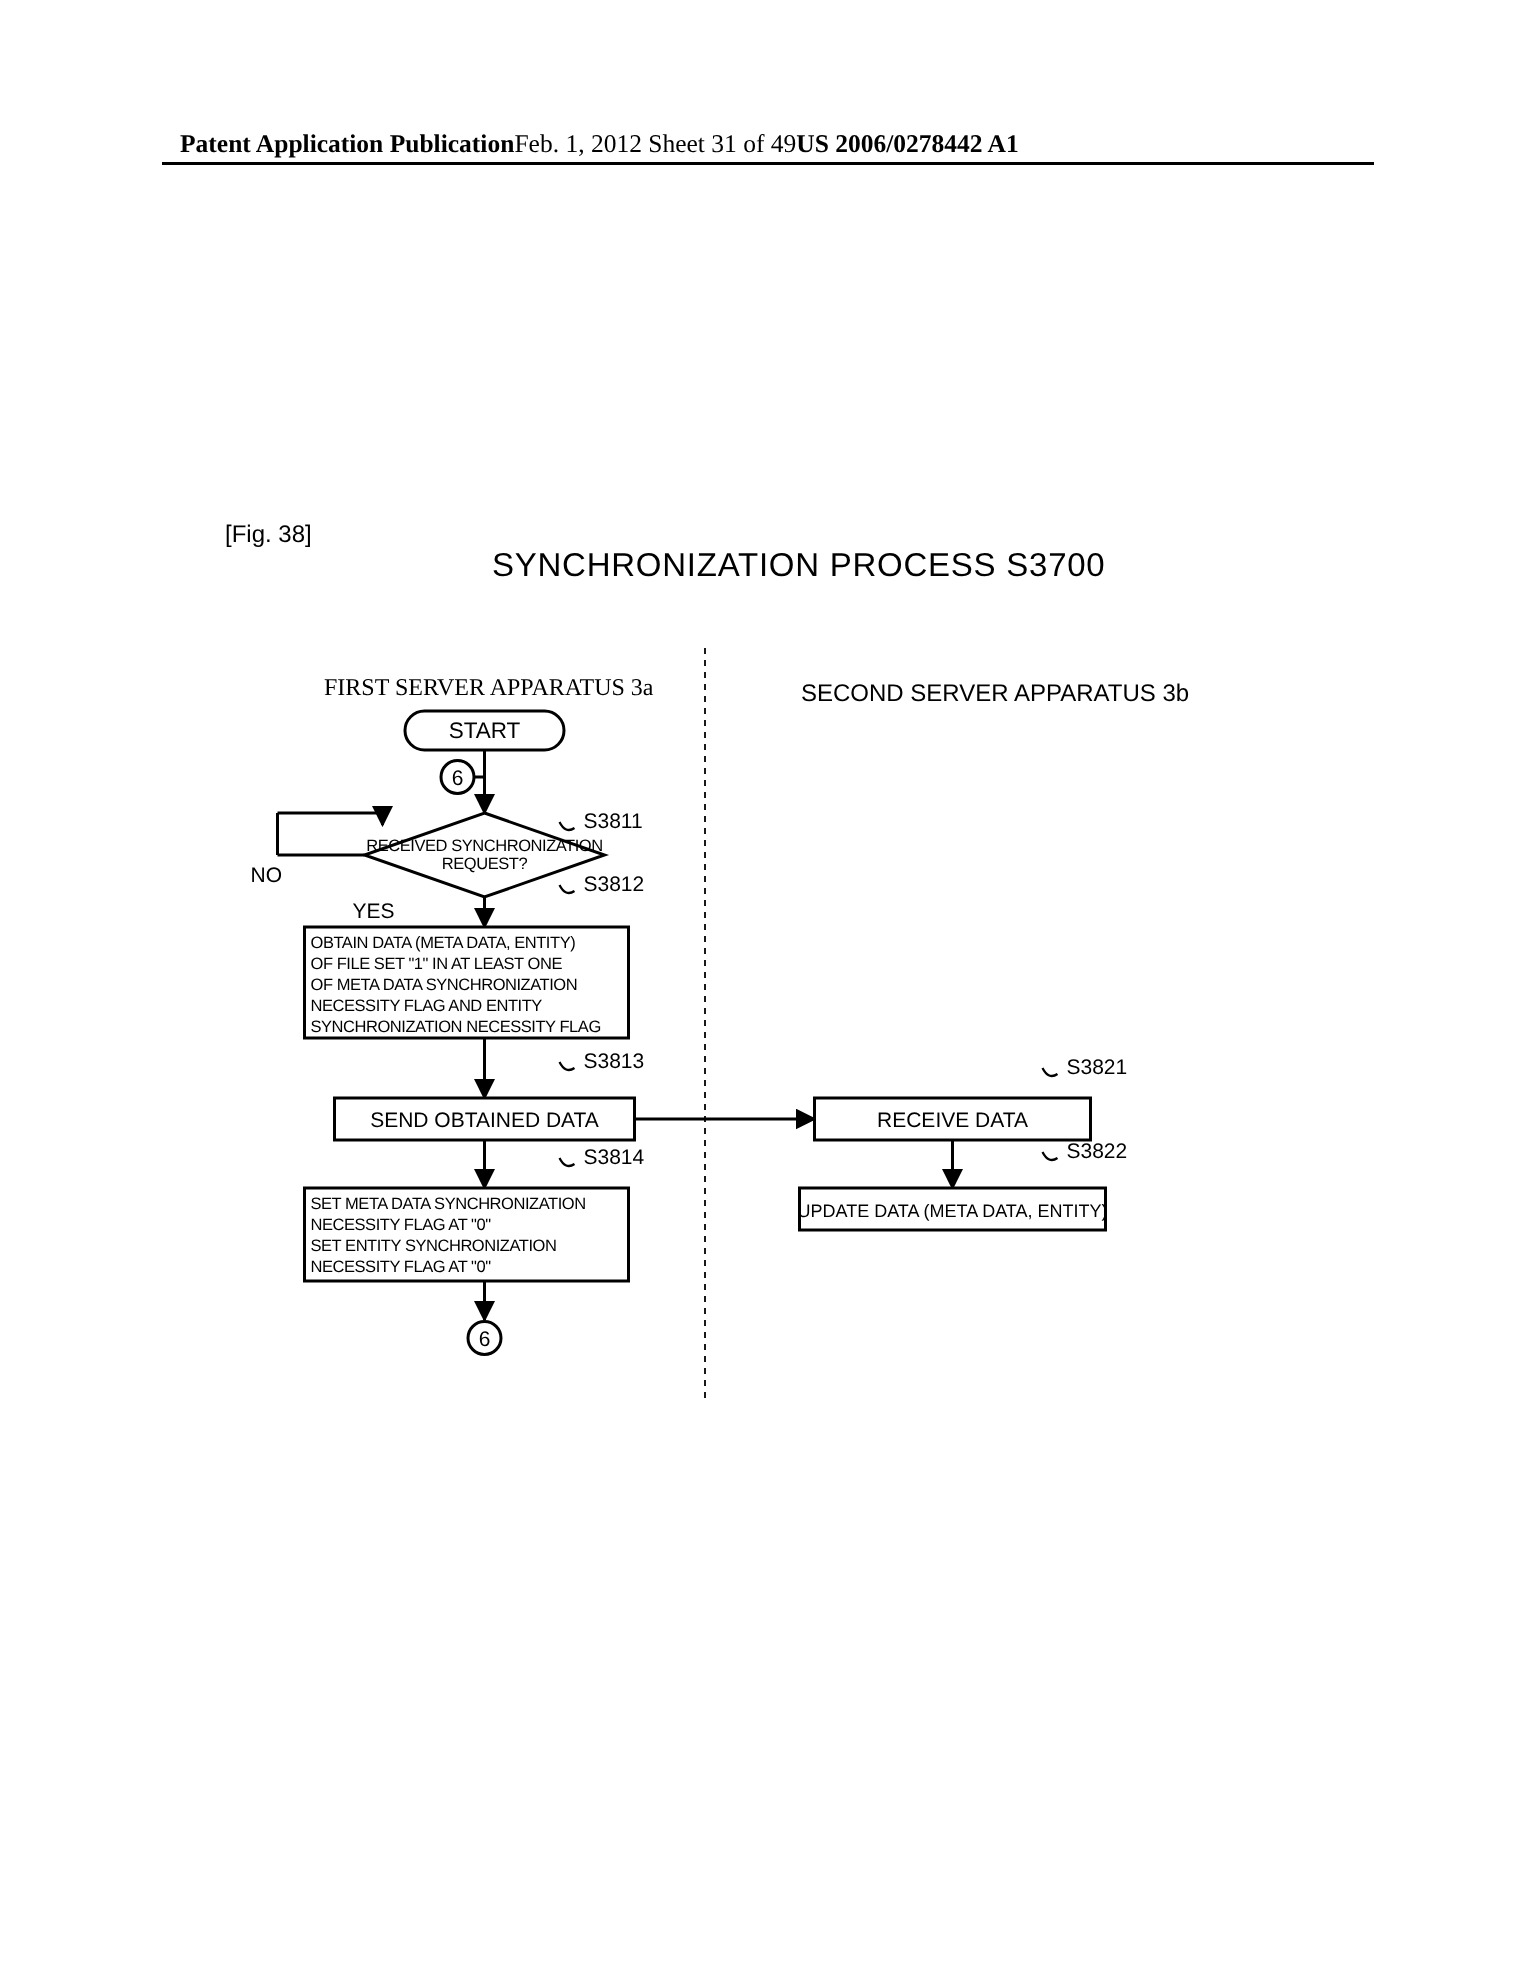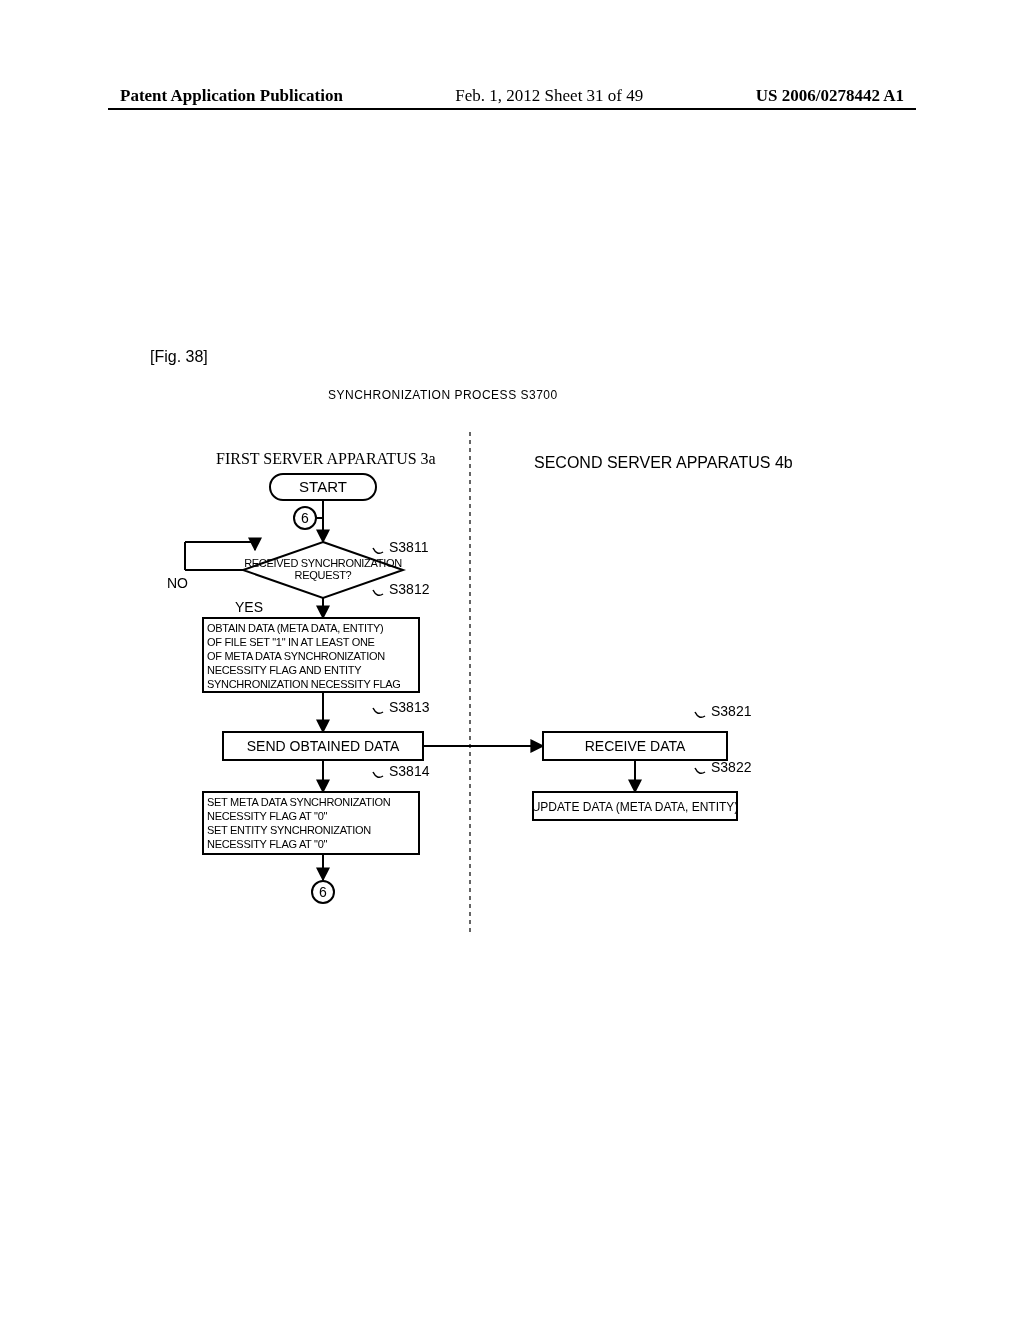--- a/index.html
+++ b/index.html
@@ -1,23 +1,23 @@
 <!DOCTYPE html>
 <html><head>
 <meta charset="utf-8">
 <style>
   * { box-sizing: border-box; margin: 0; padding: 0; }
   html, body { width: 1024px; height: 1320px; background: #fff; font-family: "Times New Roman", serif; }
   .page { position: relative; width: 1024px; height: 1320px; }
-  .header { position: absolute; top: 86px; left: 0; width: 1024px; display: flex; justify-content: space-between; padding: 0 120px 0 120px; font-size: 17px; }
+  .header { position: absolute; top: 86px; left: 0; width: 1024px; display: flex; justify-content: flex-start; padding: 0 120px 0 120px; font-size: 17px; }
   .header .left { font-weight: bold; }
   .header .right { font-weight: bold; }
   .rule { position: absolute; top: 108px; left: 108px; width: 808px; border-top: 2px solid #000; }
   .fig-label { position: absolute; top: 348px; left: 150px; font-family: Arial, sans-serif; font-size: 16px; }
-  .proc-title { position: absolute; top: 388px; left: 328px; font-family: Arial, sans-serif; font-size: 12px; letter-spacing: 0.5px; }
+  .proc-title { position: absolute; top: 364px; left: 328px; font-family: Arial, sans-serif; font-size: 22px; letter-spacing: 0.5px; }
   .col-left-title { position: absolute; top: 450px; left: 216px; font-family: Liberation Serif, serif; font-size: 16px; }
   .col-right-title { position: absolute; top: 454px; left: 534px; font-family: Arial, sans-serif; font-size: 16px; }
 
   .svgwrap { position: absolute; top: 432px; left: 135px; }
   svg text { font-family: "Arial Narrow", Arial, sans-serif; }
   .box { fill: #fff; stroke: #000; stroke-width: 2; }
   .txt-c { text-anchor: middle; }
   .txt-l { text-anchor: start; }
   .small { font-size: 11px; letter-spacing: -0.3px; }
   .med { font-size: 14px; }
@@ -31,21 +31,21 @@
   <div class="header">
     <span class="left">Patent Application Publication</span>
     <span>Feb. 1, 2012  Sheet 31 of 49</span>
     <span class="right">US 2006/0278442 A1</span>
   </div>
   <div class="rule"></div>
 
   <div class="fig-label">[Fig. 38]</div>
   <div class="proc-title">SYNCHRONIZATION PROCESS S3700</div>
   <div class="col-left-title">FIRST SERVER APPARATUS 3a</div>
-  <div class="col-right-title">SECOND SERVER APPARATUS 4b</div>
+  <div class="col-right-title">SECOND SERVER APPARATUS 3b</div>
 
   <div class="svgwrap">
     <svg width="720" height="530" viewBox="0 0 720 530">
 
       <defs>
         <marker id="ah" viewBox="0 0 10 10" refX="9" refY="5" markerWidth="7" markerHeight="7" orient="auto">
           <path d="M0,0 L10,5 L0,10 z" class="arrowhead"></path>
         </marker>
       </defs>
 

